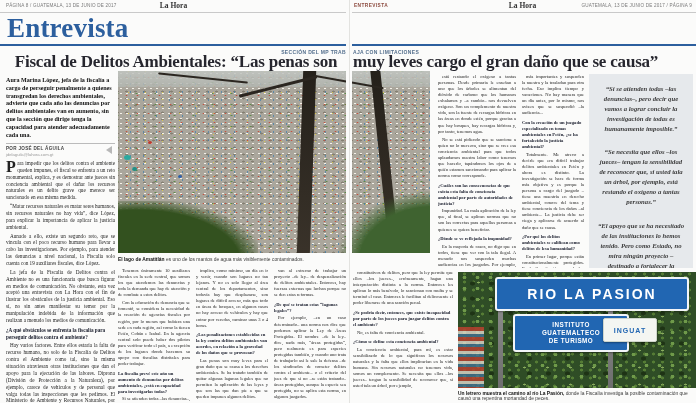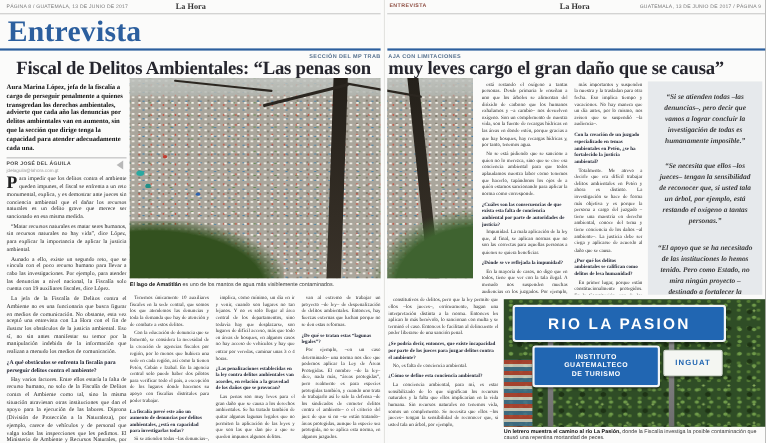--- a/index.html
+++ b/index.html
@@ -55,21 +55,21 @@
   .river{background-color:#2f4d26;
     background-image:
       radial-gradient(#6f9a4a 1.6px,transparent 2.2px),
       radial-gradient(#1e3315 2.2px,transparent 3px),
       radial-gradient(#557c35 1.4px,transparent 2px),
       radial-gradient(#88ab5c 1px,transparent 1.6px);
     background-size:13px 11px,19px 15px,9px 8px,23px 17px;
     background-position:0 0,5px 4px,2px 6px,9px 2px;}
   .sign{background:#2166b2;border:2.5px solid #f2f5f8;border-radius:3px;color:#fff;
         display:flex;align-items:center;justify-content:center;text-align:center;
-        font-family:"Liberation Sans",sans-serif;font-weight:bold;box-shadow:0 1px 2px rgba(0,0,0,.4);}
+        font-family:"Liberation Sans",sans-serif;font-weight:bold;box-shadow:0 1px 2px rgba(0,0,0,.4);margin-left:29px;}
   .sign-main{font-size:14px;letter-spacing:2px;}
   .sign-sub{font-size:6.3px;line-height:1.25;letter-spacing:.5px;flex-direction:column;}
   .sign-white{background:#f4f6f2;border:1.5px solid #cfd6cc;border-radius:2px;color:#2166b2;
         display:flex;align-items:center;justify-content:center;
         font:bold 7px "Liberation Sans",sans-serif;letter-spacing:1px;box-shadow:0 1px 2px rgba(0,0,0,.35);}
   .post{background:linear-gradient(#8c8c8c,#6d6d6d);}
   .stall{background:repeating-linear-gradient(180deg,#b8402f 0 4px,#d8d3c6 4px 7px,#3f6f8e 7px 10px);opacity:.85;}
 </style>
 </head>
 <body>

